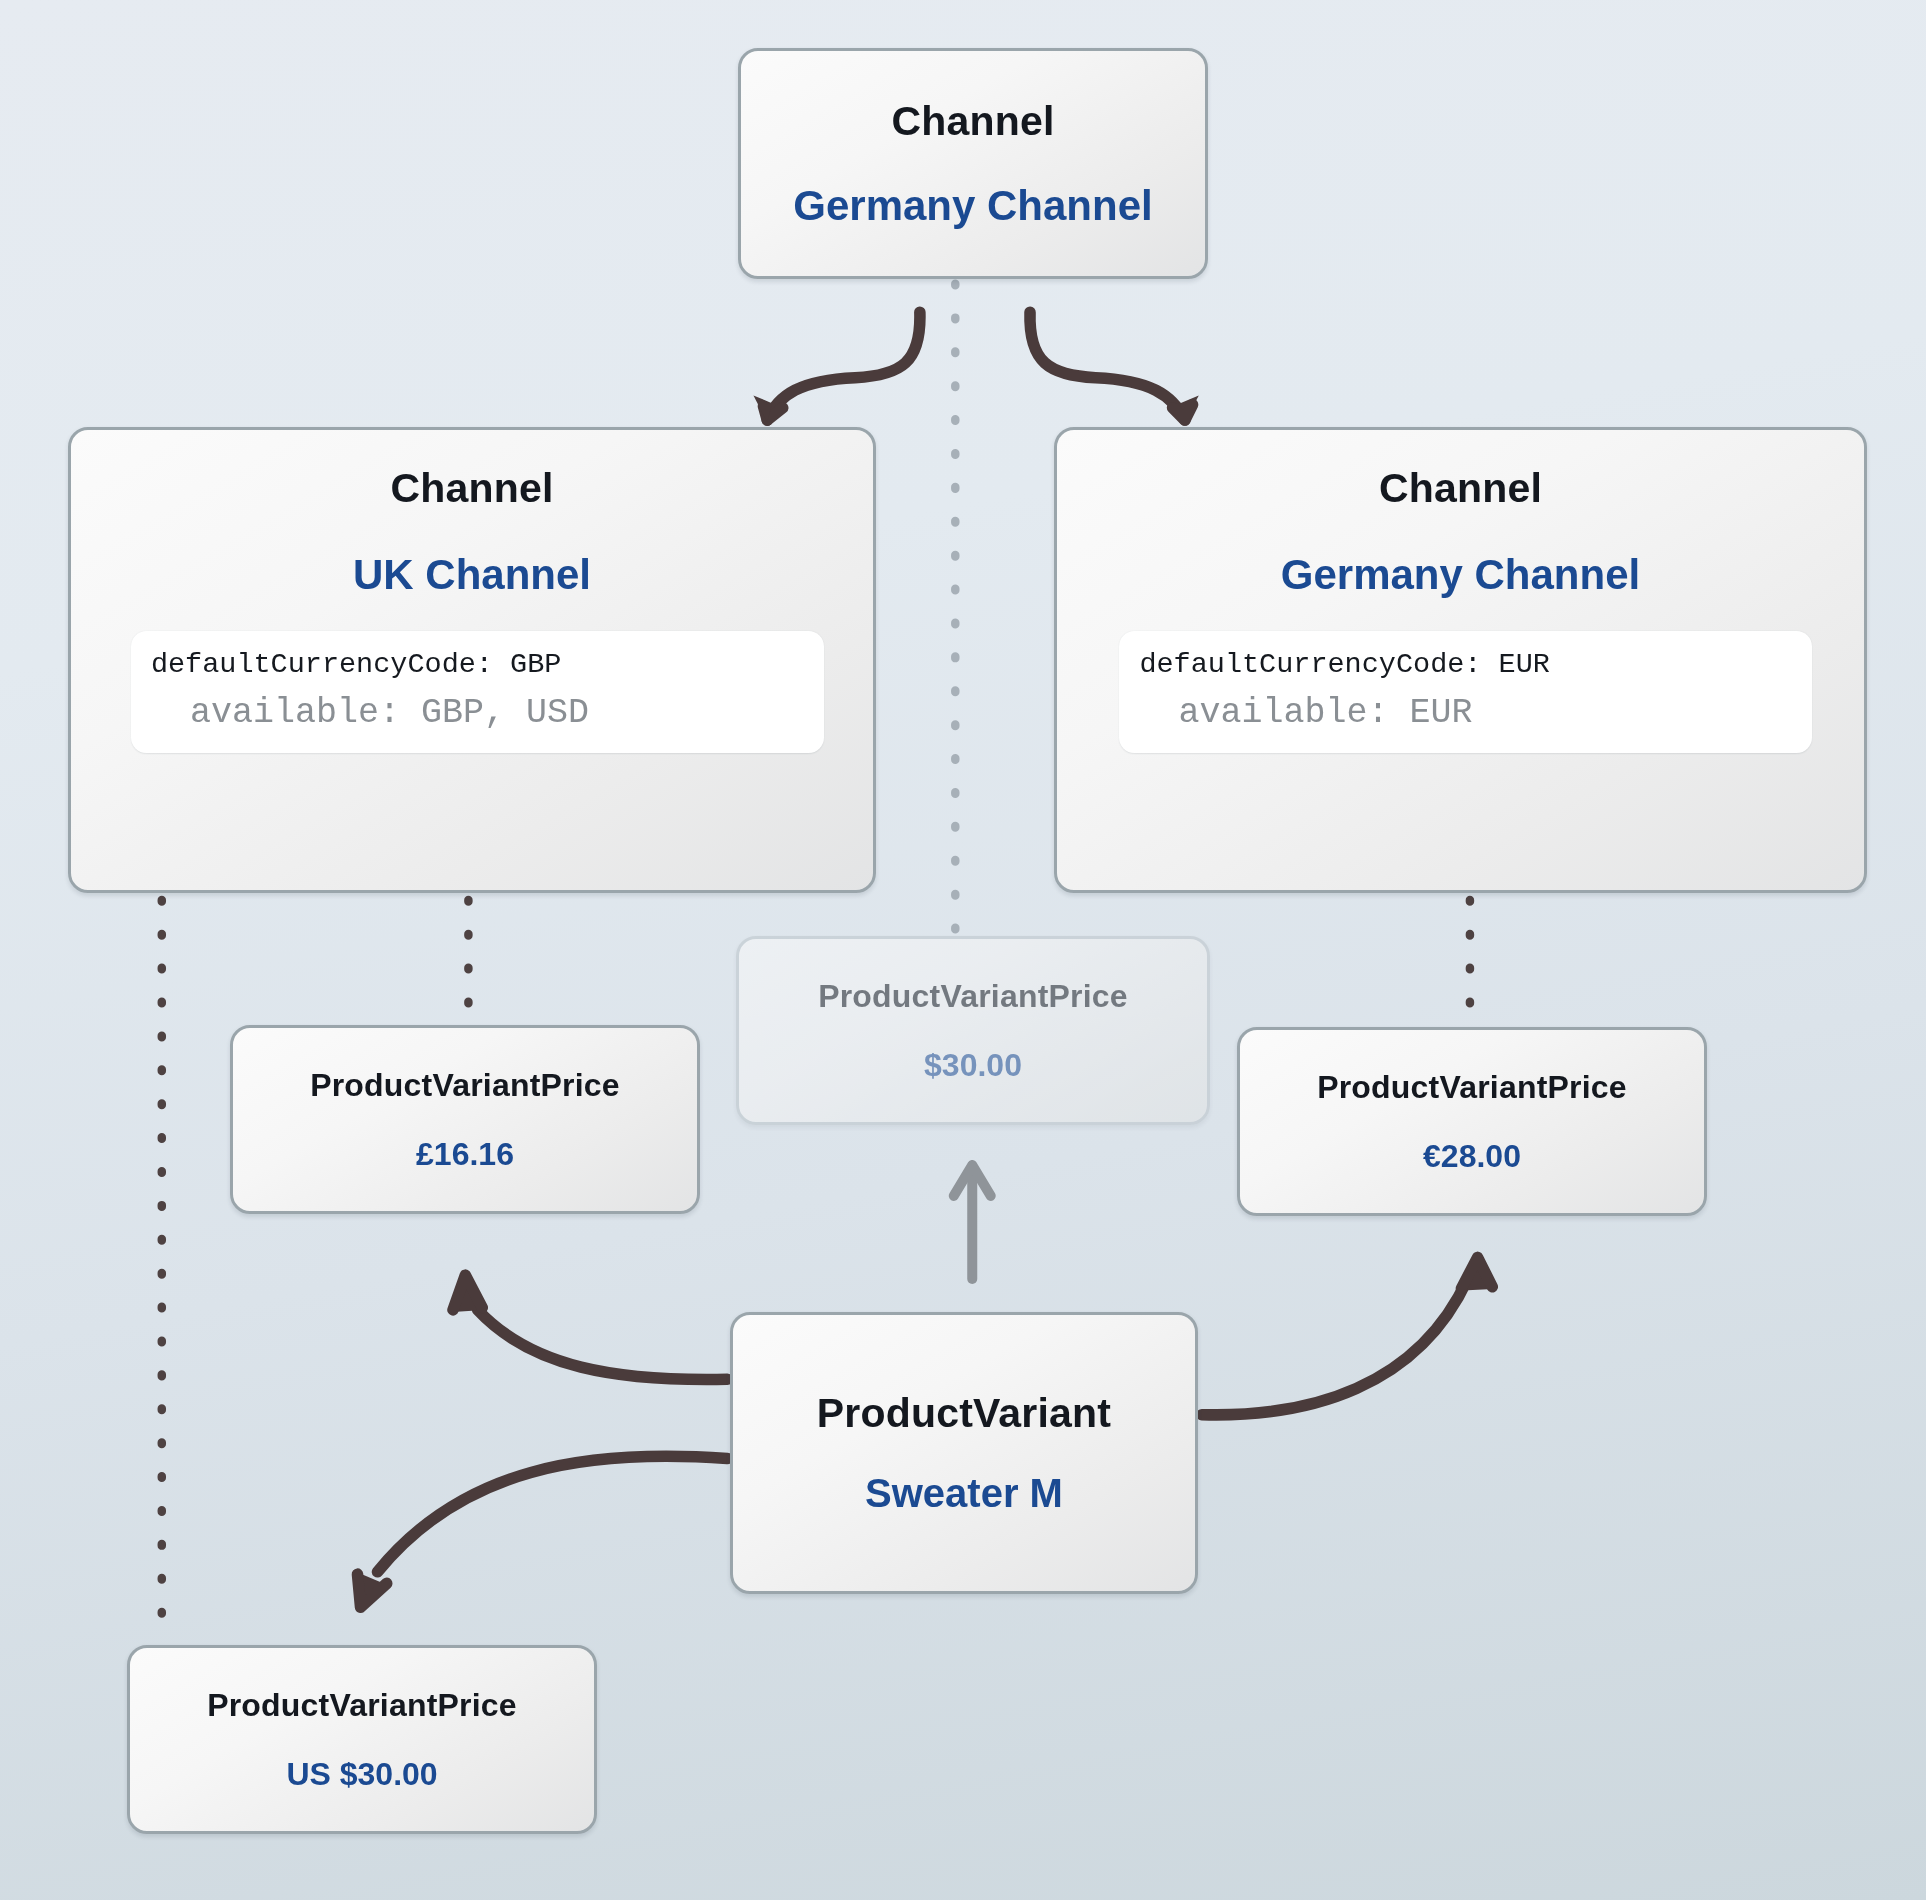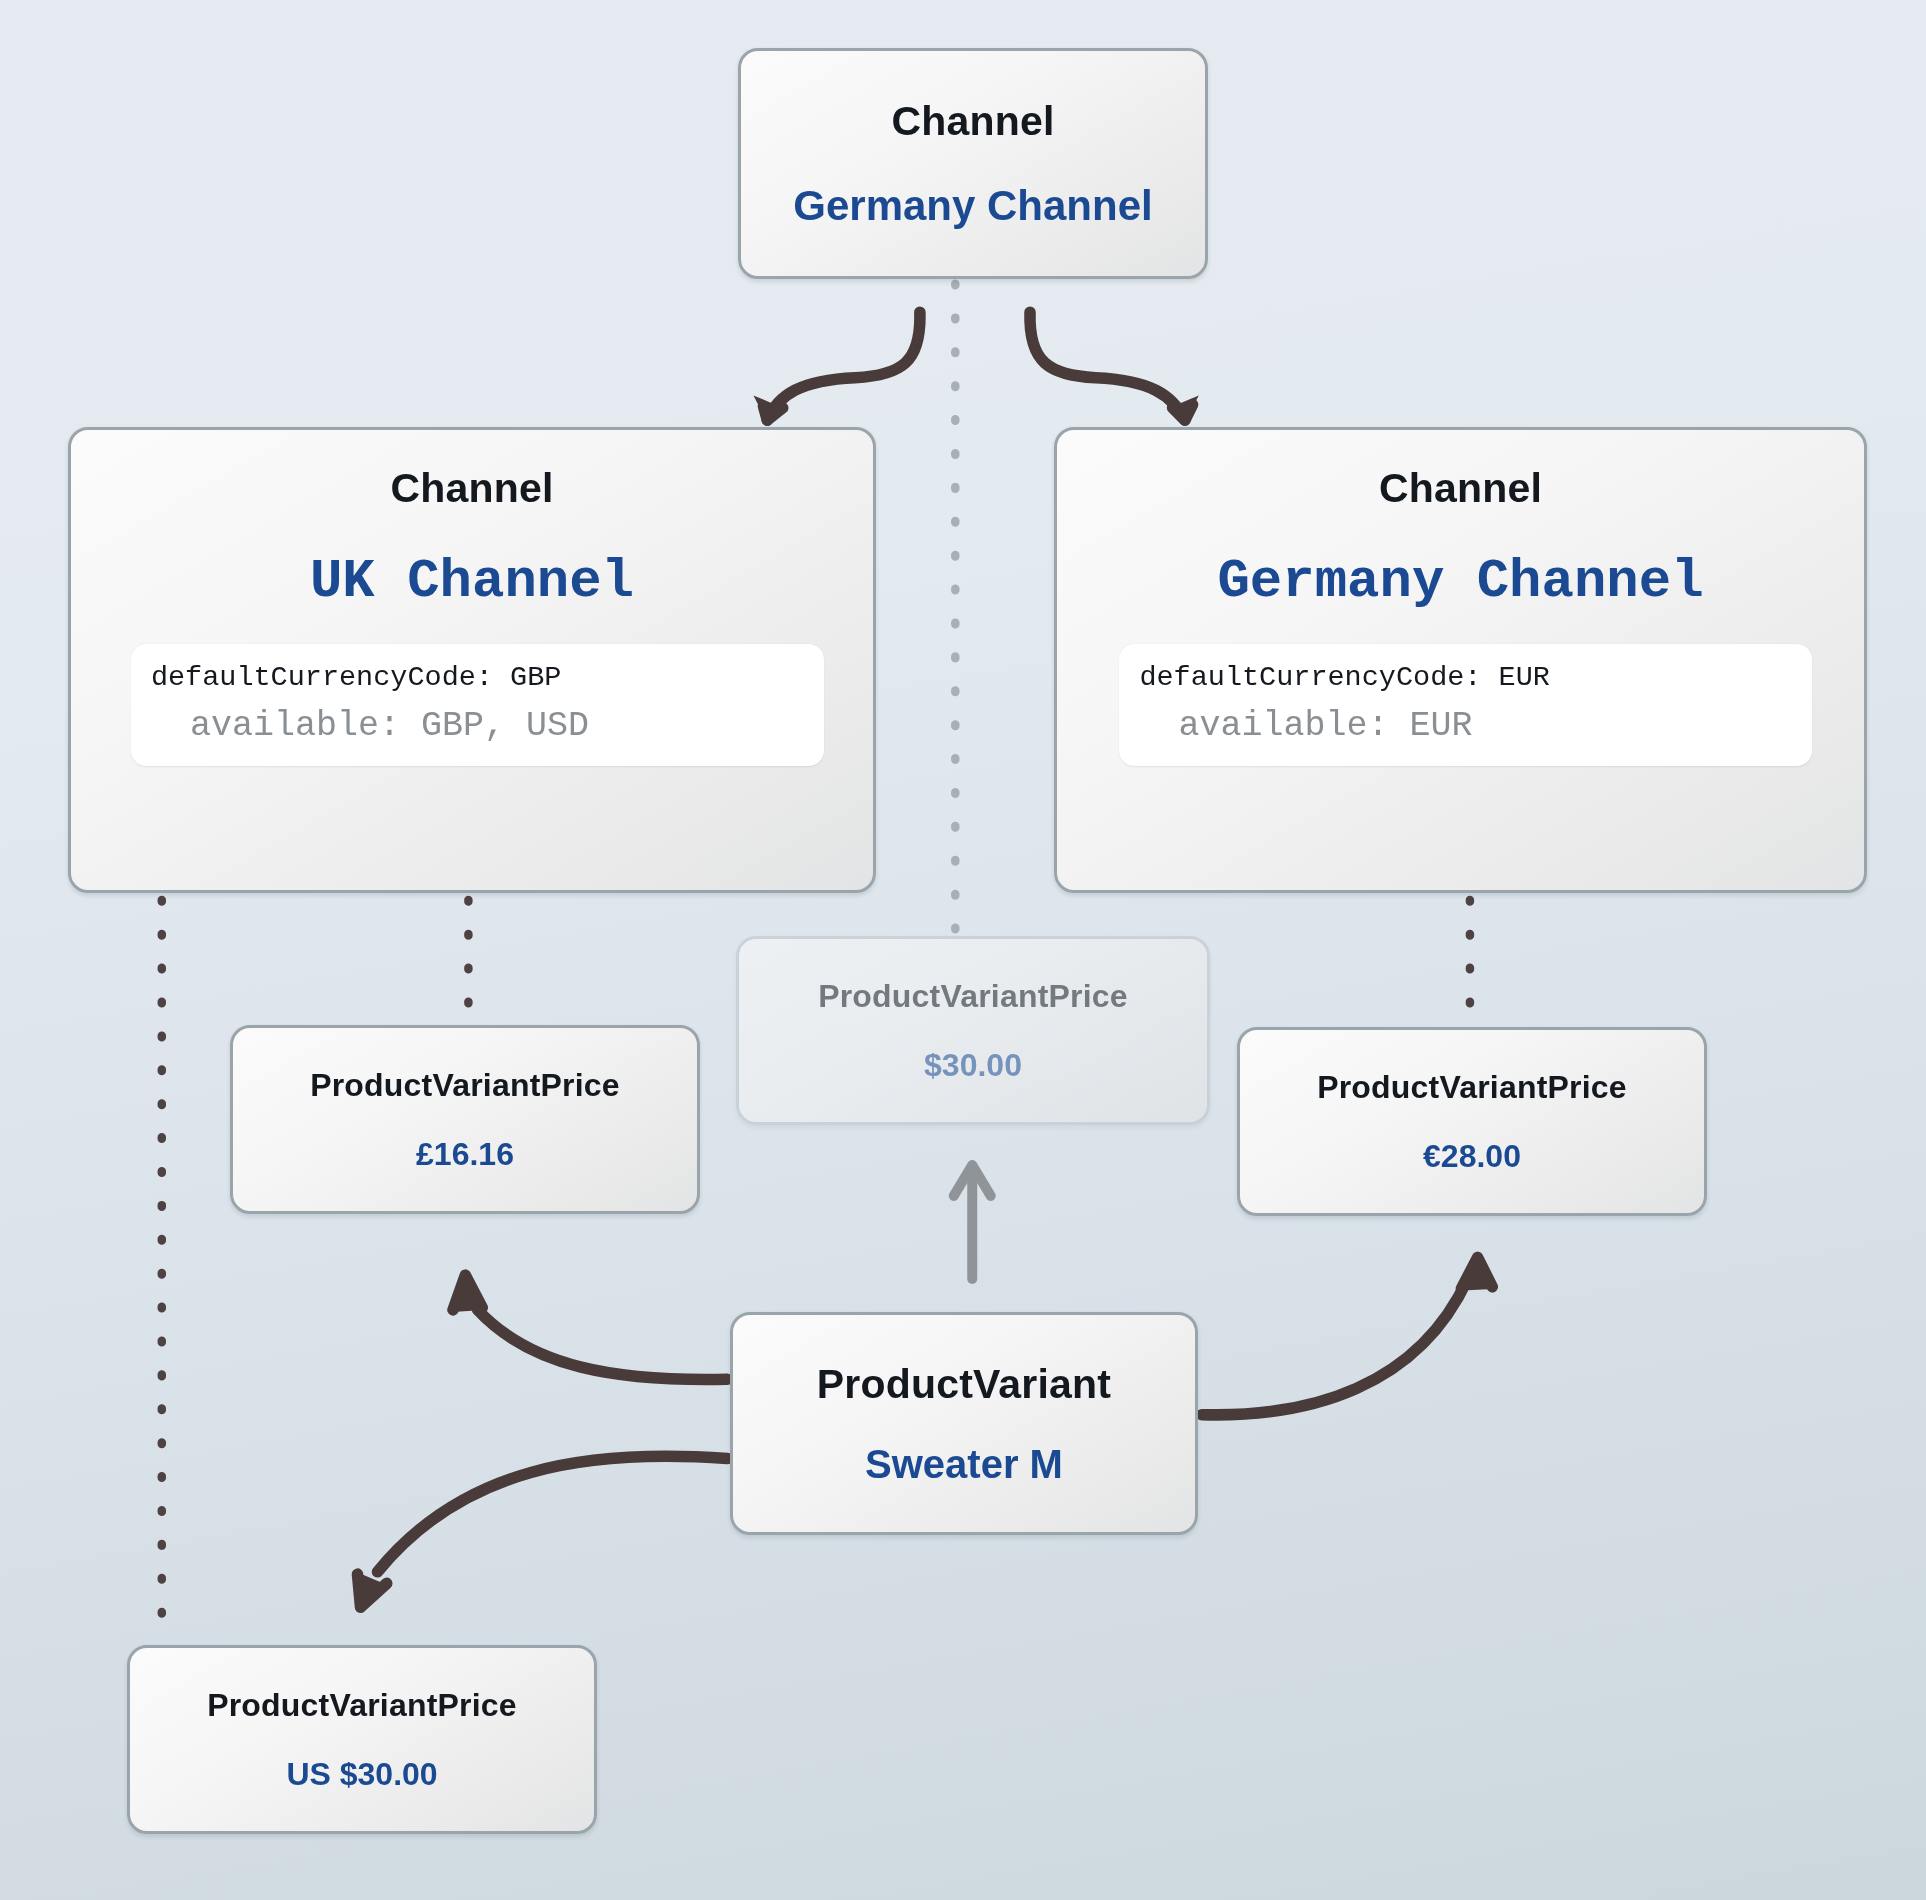--- a/index.html
+++ b/index.html
@@ -60,21 +60,21 @@
   }
   #node-default-channel .type { font-size: 41px; margin-bottom: 37px; }
   #node-default-channel .name { font-size: 42px; }
 
   
   .channel-card {
     justify-content: flex-start;
     padding-top: 35px;
   }
   .channel-card .type { font-size: 41px; margin-bottom: 0; }
-  .channel-card .name { font-size: 54px; margin-top: 39px; font-family: Liberation Mono, monospace; }
+  .channel-card .name { font-size: 42px; margin-top: 39px; }
   .attrbox {
     box-sizing: border-box;
     background: #ffffff;
     border-radius: 15.4px;
     margin-top: 32px;
     padding: 17px 20px 18.5px 20px;
     font-family: Liberation Mono, monospace;
     box-shadow: 0 0.8px 1.5px rgba(40,55,70,0.10);
   }
   .attr-line-1 {
@@ -121,21 +121,21 @@
     width: 470px; height: 189px;
   }
   #node-price-us30 {
     left: 127px; top: 1645px;
     width: 470px; height: 189px;
   }
 
   
   #node-product-variant {
     left: 730px; top: 1312px;
-    width: 468px; height: 223px;
+    width: 468px; height: 282px;
   }
   #node-product-variant .type { font-size: 41px; margin-bottom: 34px; }
   #node-product-variant .name { font-size: 40px; }
 </style>
 </head>
 <body>
 
 <div id="stage">
 
   <svg id="connectors" viewBox="0 0 2500 2467" width="1926" height="1901">

